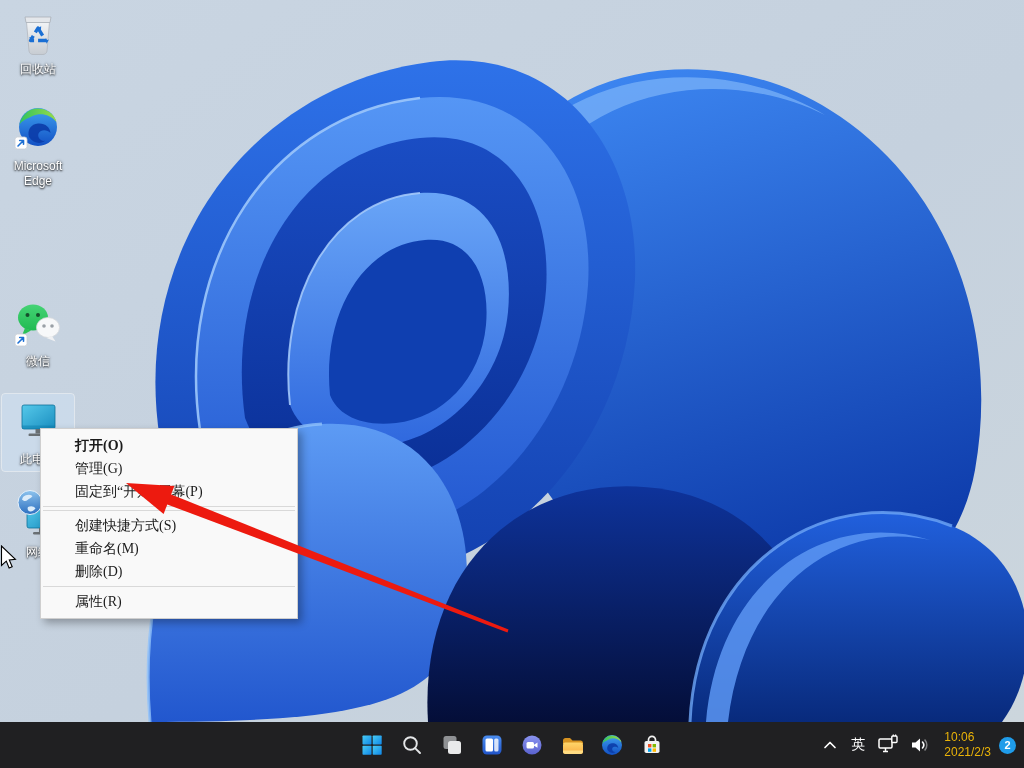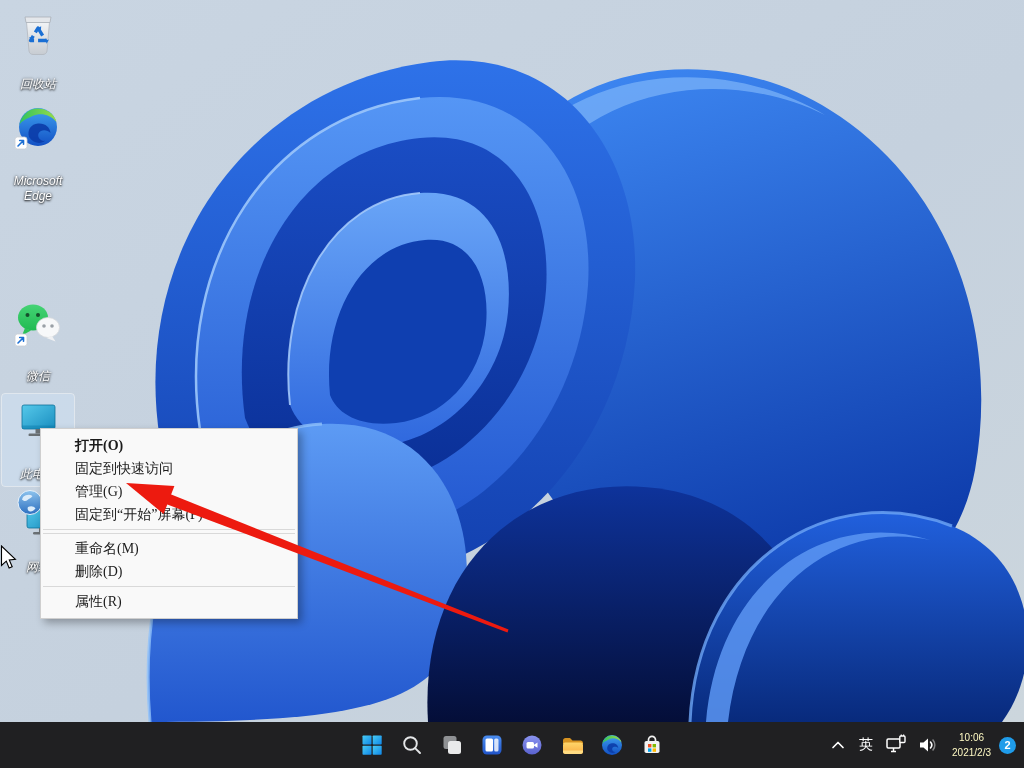--- a/index.html
+++ b/index.html
@@ -6,22 +6,22 @@
   .screen{position:relative;width:1024px;height:768px;overflow:hidden;
     font-family:"Liberation Sans","DejaVu Sans",sans-serif;-webkit-font-smoothing:antialiased;}
   .desktop{position:absolute;left:0;top:0;width:1024px;height:722px;overflow:hidden;}
   .wallpaper{position:absolute;left:0;top:0;width:100%;height:100%;display:block;}
 
   
   .icon-cell{position:absolute;left:2px;width:72px;display:flex;flex-direction:column;
     align-items:center;padding:2px 0 4px 0;border-radius:3px;}
   .icon-cell.selected{background:rgba(205,224,243,.55);outline:1px solid rgba(255,255,255,.45);}
   .icon-art{width:48px;height:52px;display:flex;align-items:center;justify-content:center;}
-  .icon-label{margin-top:19px;font-size:12px;line-height:15px;color:#fff;text-align:center;
-    text-shadow:0 1px 2px rgba(0,0,0,.9),0 0 3px rgba(0,0,0,.55);max-width:70px;word-break:break-word;font-style:italic;}
+  .icon-label{margin-top:4px;font-size:12px;line-height:15px;color:#fff;text-align:center;
+    text-shadow:0 1px 2px rgba(0,0,0,.9),0 0 3px rgba(0,0,0,.55);max-width:70px;word-break:break-word;}
 
   
   .context-menu{position:absolute;left:40px;top:428px;width:256px;background:#f9f9f9;
     border:1px solid #cfcfcf;box-shadow:4px 4px 8px rgba(0,0,0,.3);padding:5px 0;
     font-size:14px;color:#1b1b1b;z-index:20;}
   .menu-item{height:23px;line-height:23px;padding-left:34px;white-space:nowrap;font-family:Liberation Serif, serif;}
   .menu-item.bold{font-weight:700;}
   .menu-sep{height:1px;background:#d9d9d9;margin:3px 2px;}
 
   
@@ -29,21 +29,21 @@
   .cursor{position:absolute;left:0;top:545px;z-index:40;}
 
   
   .taskbar{position:absolute;left:0;bottom:0;width:1024px;height:46px;background:#202022;z-index:50;}
   .tb-center{position:absolute;left:50%;top:0;transform:translateX(-50%);height:46px;
     display:flex;align-items:center;}
   .tb-btn{width:40px;height:46px;display:flex;align-items:center;justify-content:center;border-radius:4px;}
   .tray{position:absolute;right:4px;top:0;height:46px;display:flex;align-items:center;}
   .tray-btn{height:40px;display:flex;align-items:center;justify-content:center;padding:0 4px;border-radius:4px;}
   .ime{color:#fff;font-size:14px;padding:0 7px;}
-  .clock{color:#fef9c3;font-size:10px;line-height:15px;text-align:center;padding:0 8px 0 8px;}
+  .clock{color:#eab308;font-size:12px;line-height:15px;text-align:left;padding:0 8px 0 8px;}
   .badge{width:17px;height:17px;border-radius:50%;background:#1f9cea;color:#fff;font-size:11px;
     display:flex;align-items:center;justify-content:center;margin-right:4px;font-weight:700;}
 </style>
 </head>
 <body>
 
 <div class="screen">
   <div class="desktop">
 
     <svg class="wallpaper" viewBox="0 0 1024 722" preserveAspectRatio="none">
@@ -218,25 +218,25 @@
           <circle cx="16" cy="13.5" r="12" fill="url(#gl)" stroke="#e8f2fb" stroke-width="1"></circle>
           <path d="M9,8 c3,-2.5 7,-2.8 9.5,-1 c-1,2 -3.5,2.4 -5,4 c-1.6,1.7 -4.5,1 -5.5,-.5 Z" fill="#dcecfa"></path>
           <path d="M14,18 c2.5,-1.5 6,-1 7.5,1.2 c-1.2,2 -3,3.4 -5.5,3.2 c-2,-.2 -3,-2.6 -2,-4.4 Z" fill="#dcecfa"></path>
         </svg>
       </div>
       <div class="icon-label">网络</div>
     </div>
 
     <div class="context-menu">
       <div class="menu-item bold">打开(O)</div>
-      <div class="menu-item">固定到快速访问</div>
       <div class="menu-item">管理(G)</div>
       <div class="menu-item">固定到“开始”屏幕(P)</div>
       <div class="menu-sep"></div>
       <div class="menu-sep"></div>
+      <div class="menu-item">创建快捷方式(S)</div>
       <div class="menu-item">重命名(M)</div>
       <div class="menu-item">删除(D)</div>
       <div class="menu-sep"></div>
       <div class="menu-item">属性(R)</div>
     </div>
 
     <svg class="overlay" viewBox="0 0 1024 722">
       <polygon points="166,504 170,494 508.5,629.6 507.5,632.4" fill="#ed1a0f"></polygon>
       <polygon points="126,483 174.4,486 163.6,514" fill="#ed1a0f"></polygon>
     </svg>

